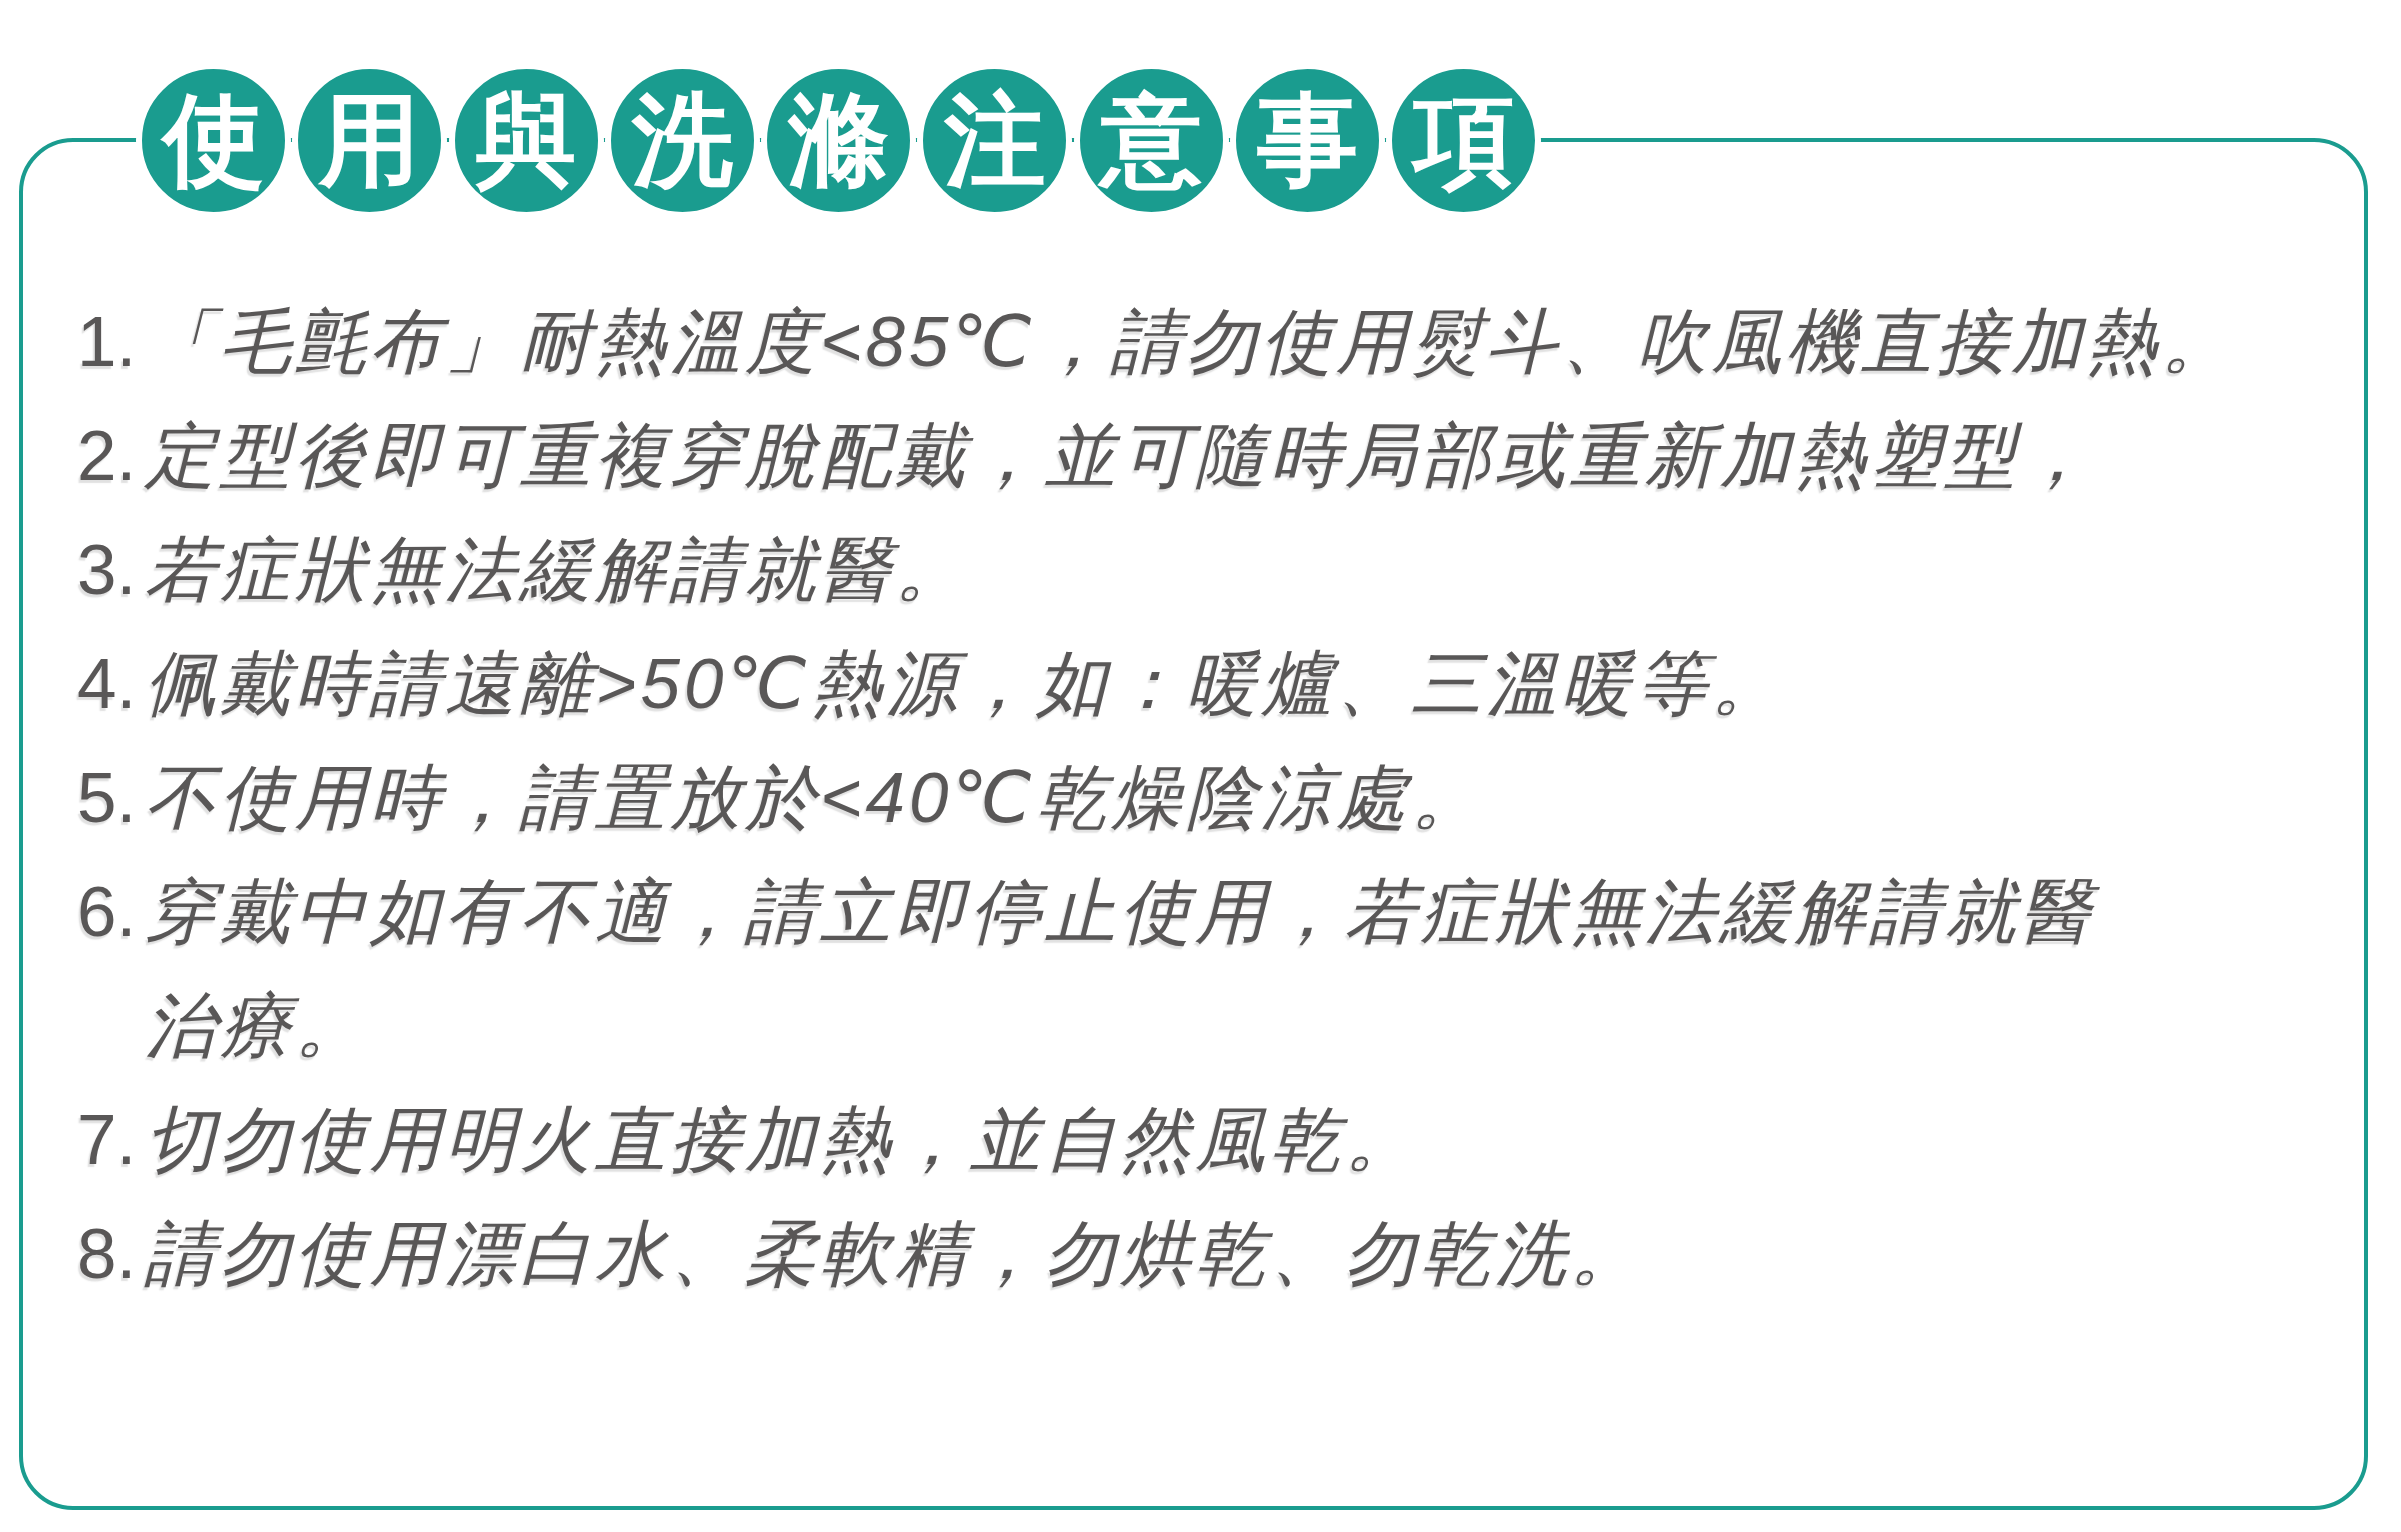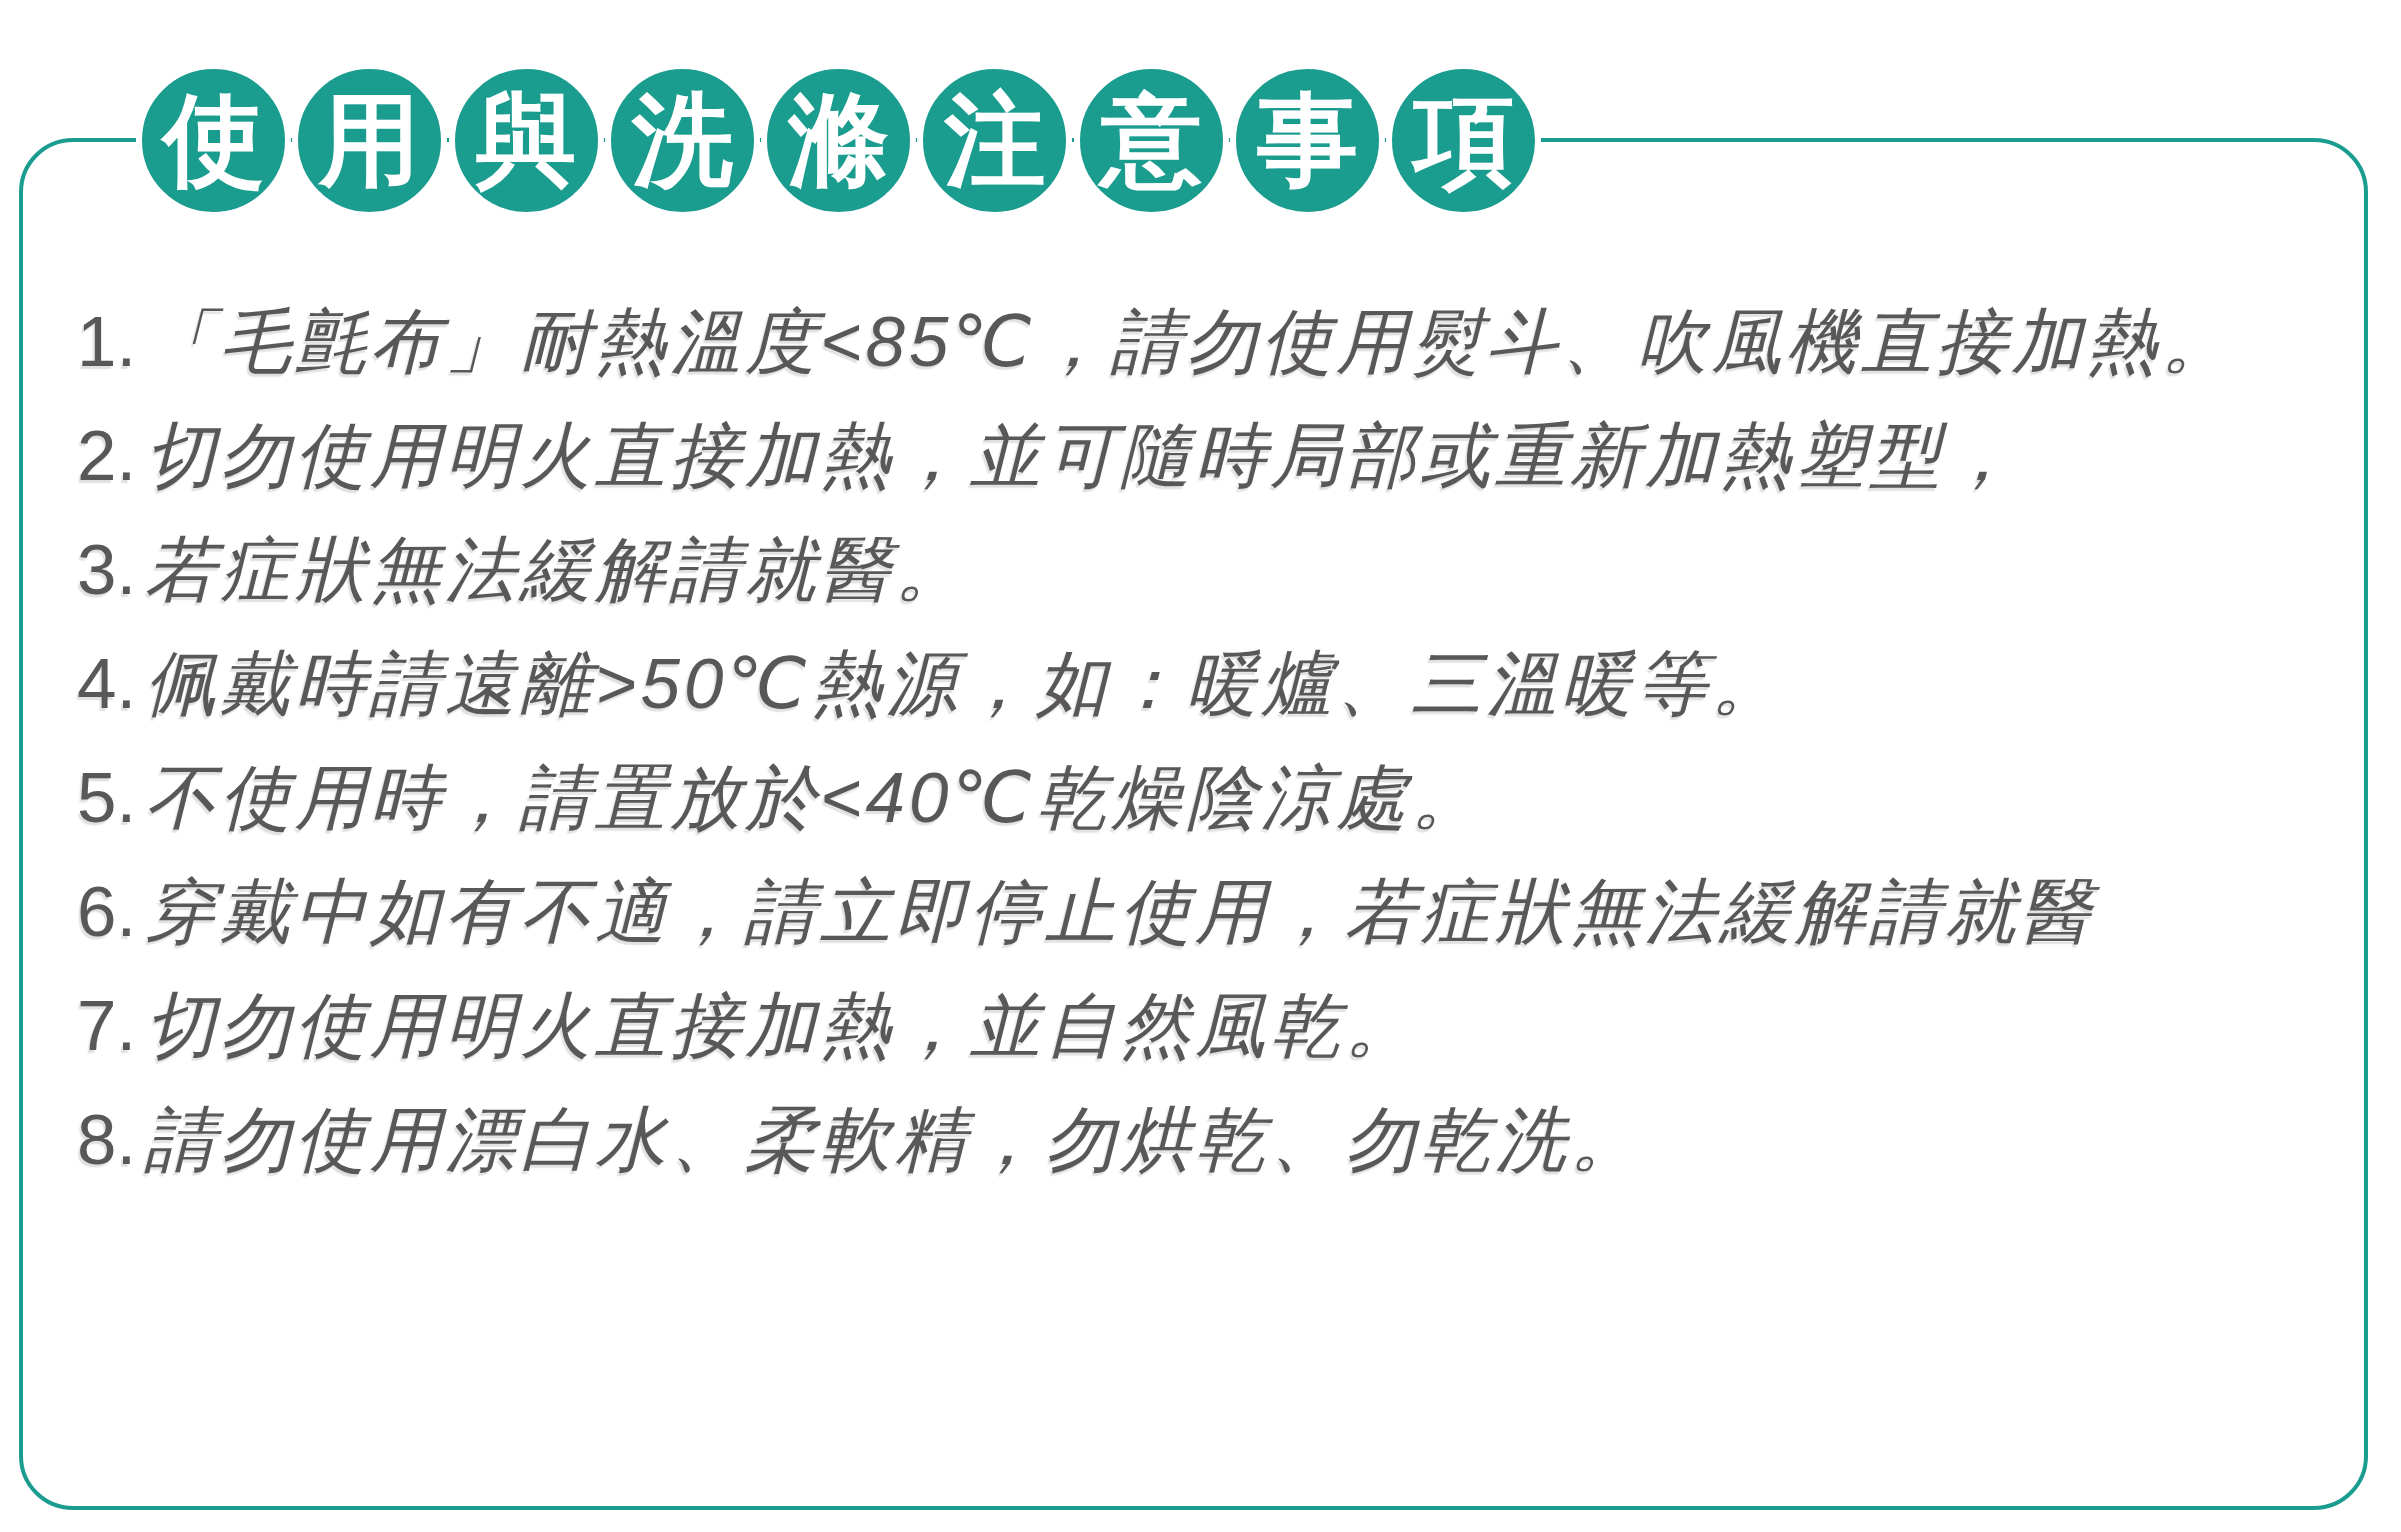--- a/index.html
+++ b/index.html
@@ -124,21 +124,21 @@
     <div class="note-row">
       <span class="note-num">1.</span>
       <div class="note-text">
         <div class="note-line">「毛氈布」耐熱溫度&lt;85℃，請勿使用熨斗、吹風機直接加熱。</div>
       </div>
     </div>
 
     <div class="note-row">
       <span class="note-num">2.</span>
       <div class="note-text">
-        <div class="note-line">切勿使用明火直接加熱，並可隨時局部或重新加熱塑型，</div>
+        <div class="note-line">定型後即可重複穿脫配戴，並可隨時局部或重新加熱塑型，</div>
       </div>
     </div>
 
     <div class="note-row">
       <span class="note-num">3.</span>
       <div class="note-text">
         <div class="note-line">若症狀無法緩解請就醫。</div>
       </div>
     </div>
 
@@ -153,20 +153,21 @@
       <span class="note-num">5.</span>
       <div class="note-text">
         <div class="note-line">不使用時，請置放於&lt;40℃乾燥陰涼處。</div>
       </div>
     </div>
 
     <div class="note-row">
       <span class="note-num">6.</span>
       <div class="note-text">
         <div class="note-line">穿戴中如有不適，請立即停止使用，若症狀無法緩解請就醫</div>
+        <div class="note-line">治療。</div>
       </div>
     </div>
 
     <div class="note-row">
       <span class="note-num">7.</span>
       <div class="note-text">
         <div class="note-line">切勿使用明火直接加熱，並自然風乾。</div>
       </div>
     </div>
 

